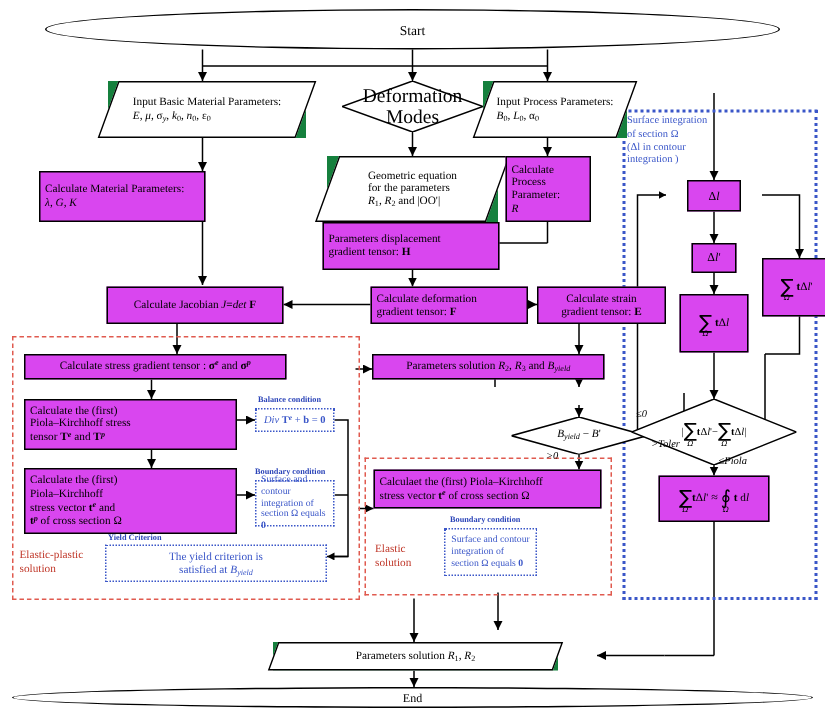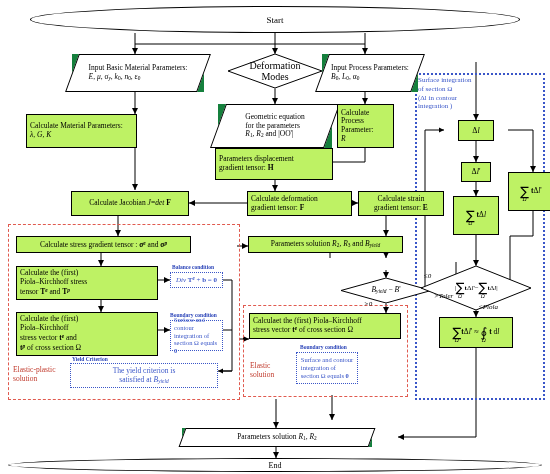--- a/index.html
+++ b/index.html
@@ -1,19 +1,19 @@
 <!DOCTYPE html>
 <html><head>
 <meta charset="utf-8">
 <style>
   html,body{margin:0;padding:0;background:#fff;}
   body{font-family:"Liberation Serif", serif;}
   #canvas{position:relative;width:550px;height:474px;background:#fff;overflow:hidden;}
   .node{position:absolute;box-sizing:border-box;display:flex;align-items:center;justify-content:center;text-align:center;}
-  .rect{border:1px solid #000;background:#bef264;}
+  .rect{border:1px solid #000;background:#d946ef;}
   .rect .inner{padding:1px 3px;line-height:1.15;}
   .para{background:#15803d;}
   .para .skew{position:absolute;inset:0;border:1px solid #000;transform:skewX(-20deg);background:#fff;}
   .para .txt{position:relative;z-index:2;padding:1px 4px;line-height:1.15;}
   .diamond .shape{position:absolute;inset:0;}
   .diamond .txt{position:relative;z-index:2;line-height:1.1;}
   .term{border:1px solid #000;border-radius:50%/50%;background:#fff;}
   .label{position:absolute;background:transparent;white-space:nowrap;}
   .bluebox{position:absolute;box-sizing:border-box;border:1px dotted #3a56c8;background:#fff;color:#3a56c8;display:flex;align-items:center;justify-content:center;text-align:center;}
   .bluebox .t{padding:1px 3px;line-height:1.2;}
@@ -131,21 +131,21 @@
     <div class="txt" style="font-size:7.5px;text-align:left;">
       <div>Input Basic Material Parameters:</div>
       <div><i>E</i>, <i>μ</i>, σ<span class="sub"><i>y</i></span>, <i>k</i><span class="sub">0</span>, <i>n</i><span class="sub">0</span>, ε<span class="sub">0</span></div>
     </div>
   </div>
 
   <div class="node diamond" style="left:228px;top:54px;width:94px;height:34px;">
     <svg class="shape" viewBox="0 0 94 34">
         <polygon points="47,0 94,17 47,34 0,17" fill="#fff" stroke="#000" stroke-width="1"></polygon>
       </svg>
-    <div class="txt" style="font-size:10px;">
+    <div class="txt" style="font-size:13px;">
       <div>Deformation</div>
       <div>Modes</div>
     </div>
   </div>
 
   <div class="node para" style="left:322px;top:54px;width:96px;height:38px;">
     <div class="skew"></div>
     <div class="txt" style="font-size:7.5px;text-align:left;">
       <div>Input Process Parameters:</div>
       <div><i>B</i><span class="sub">0</span>, <i>L</i><span class="sub">0</span>, α<span class="sub">0</span></div>

